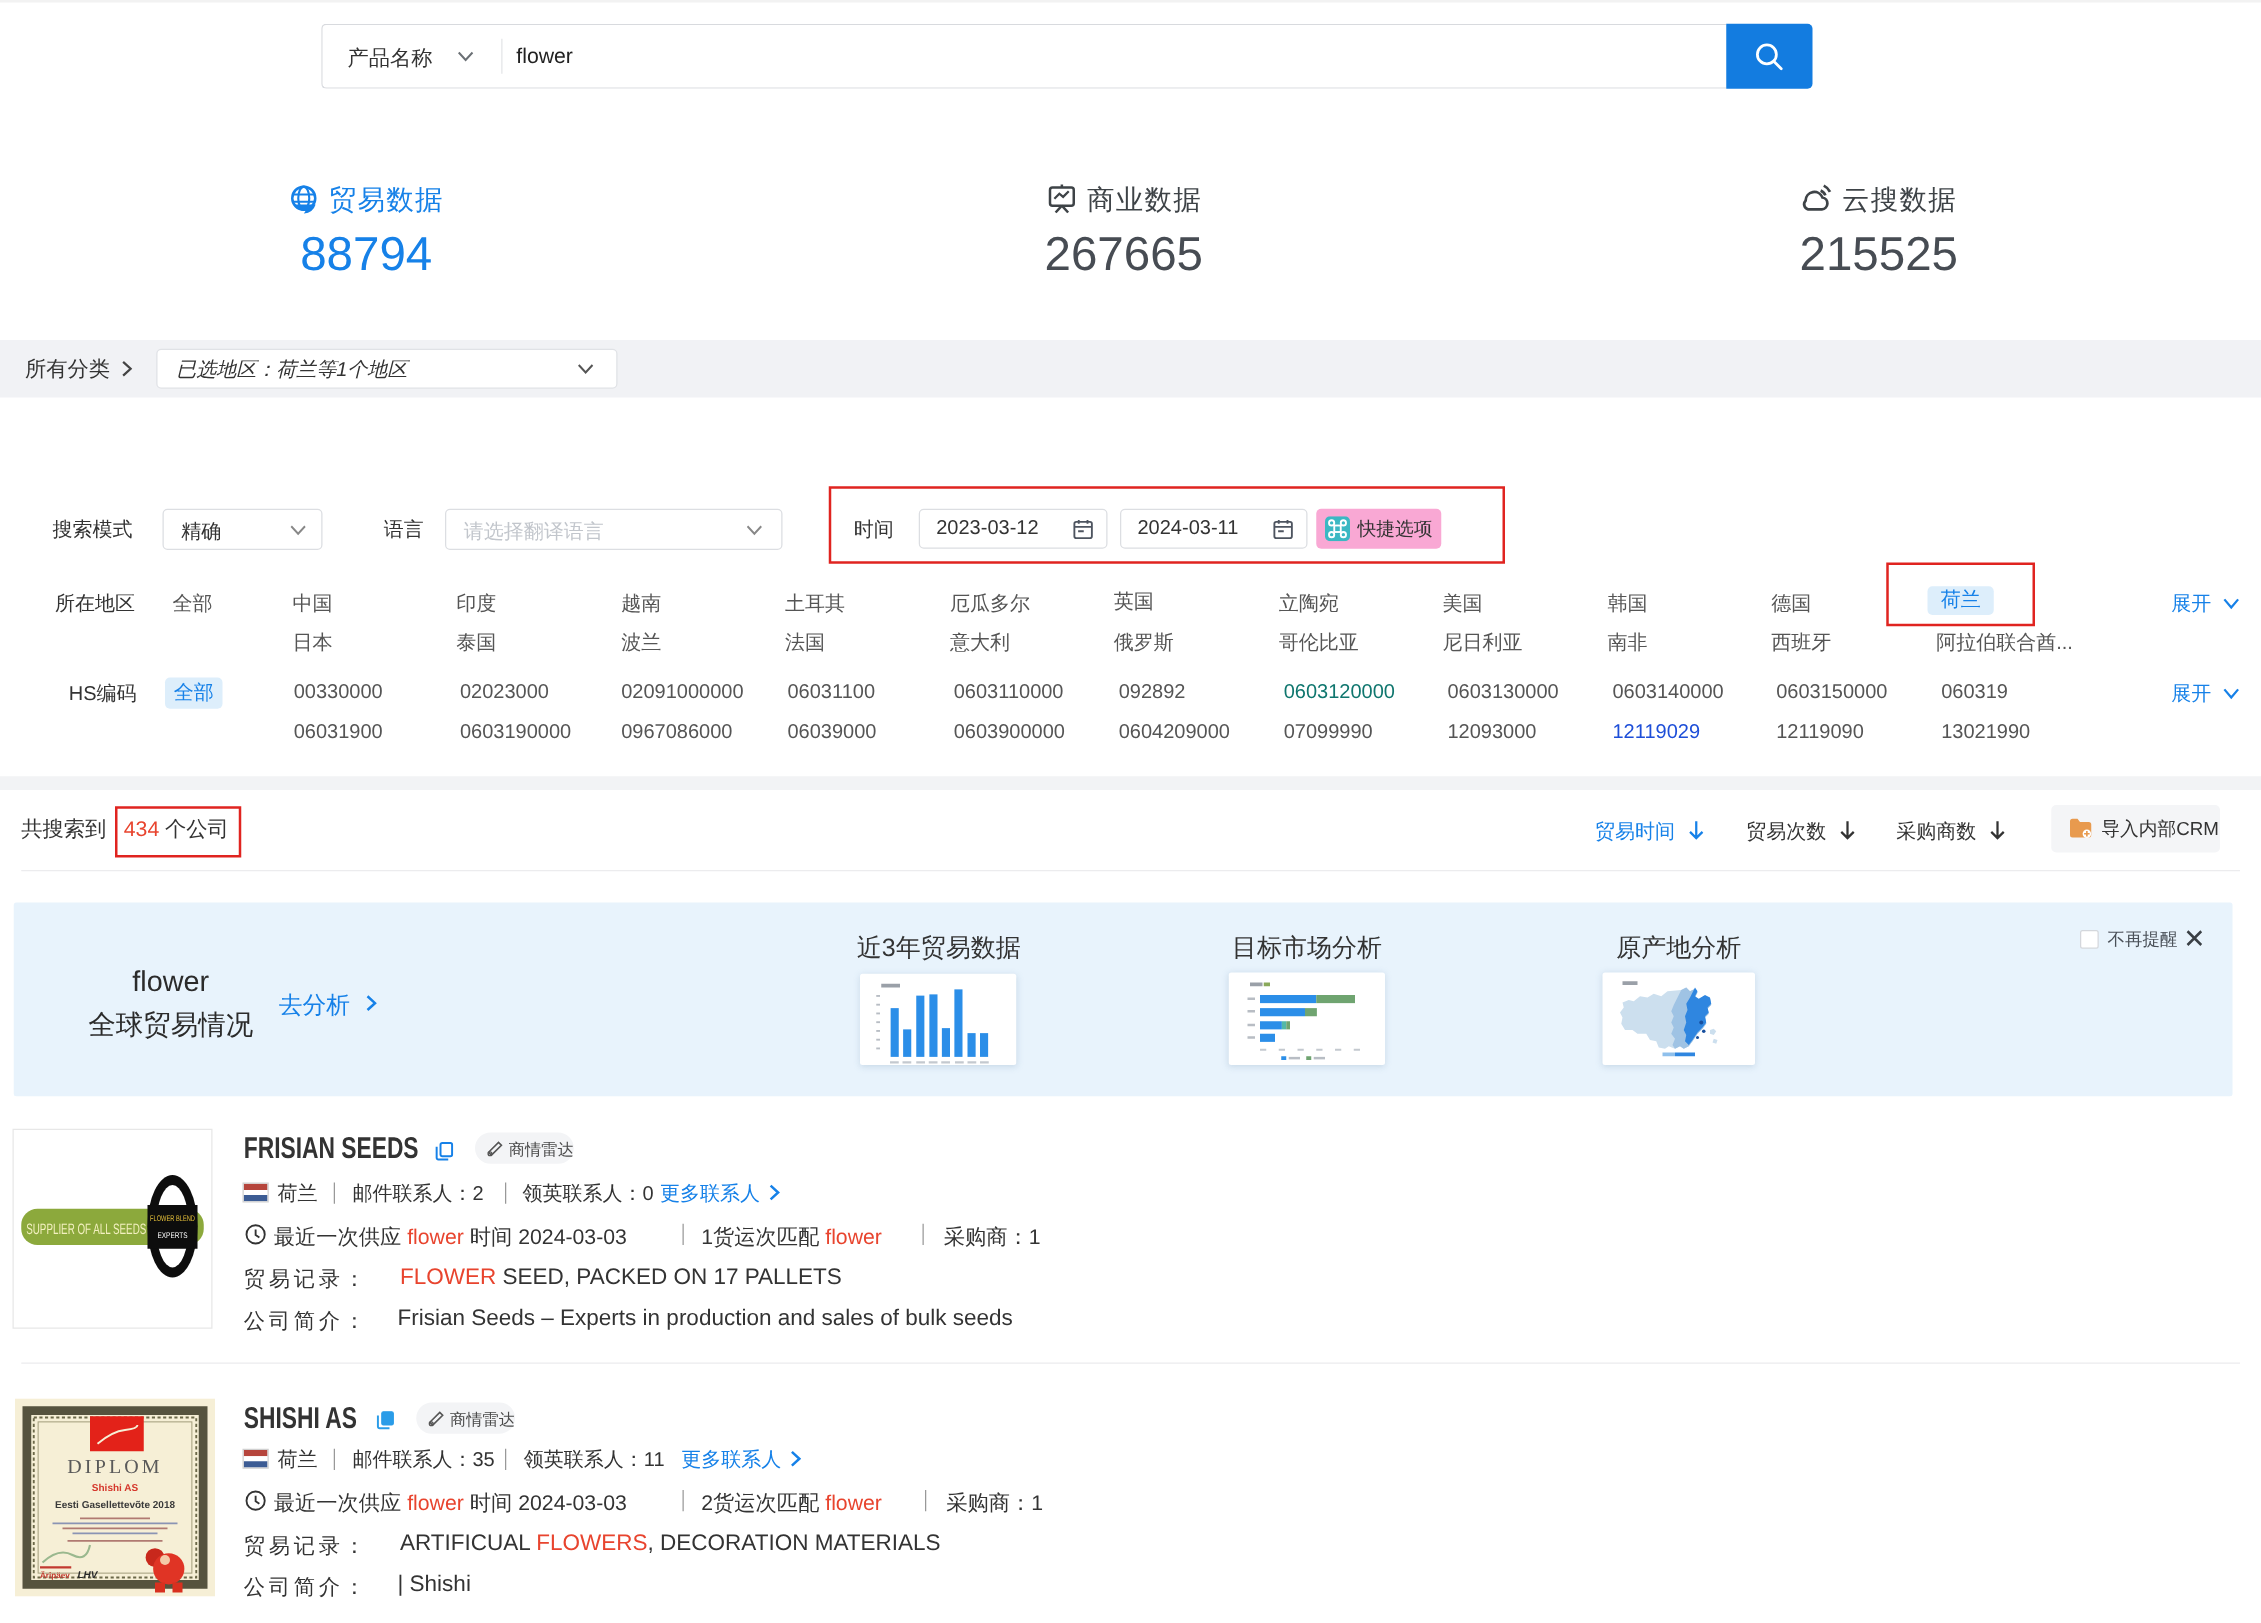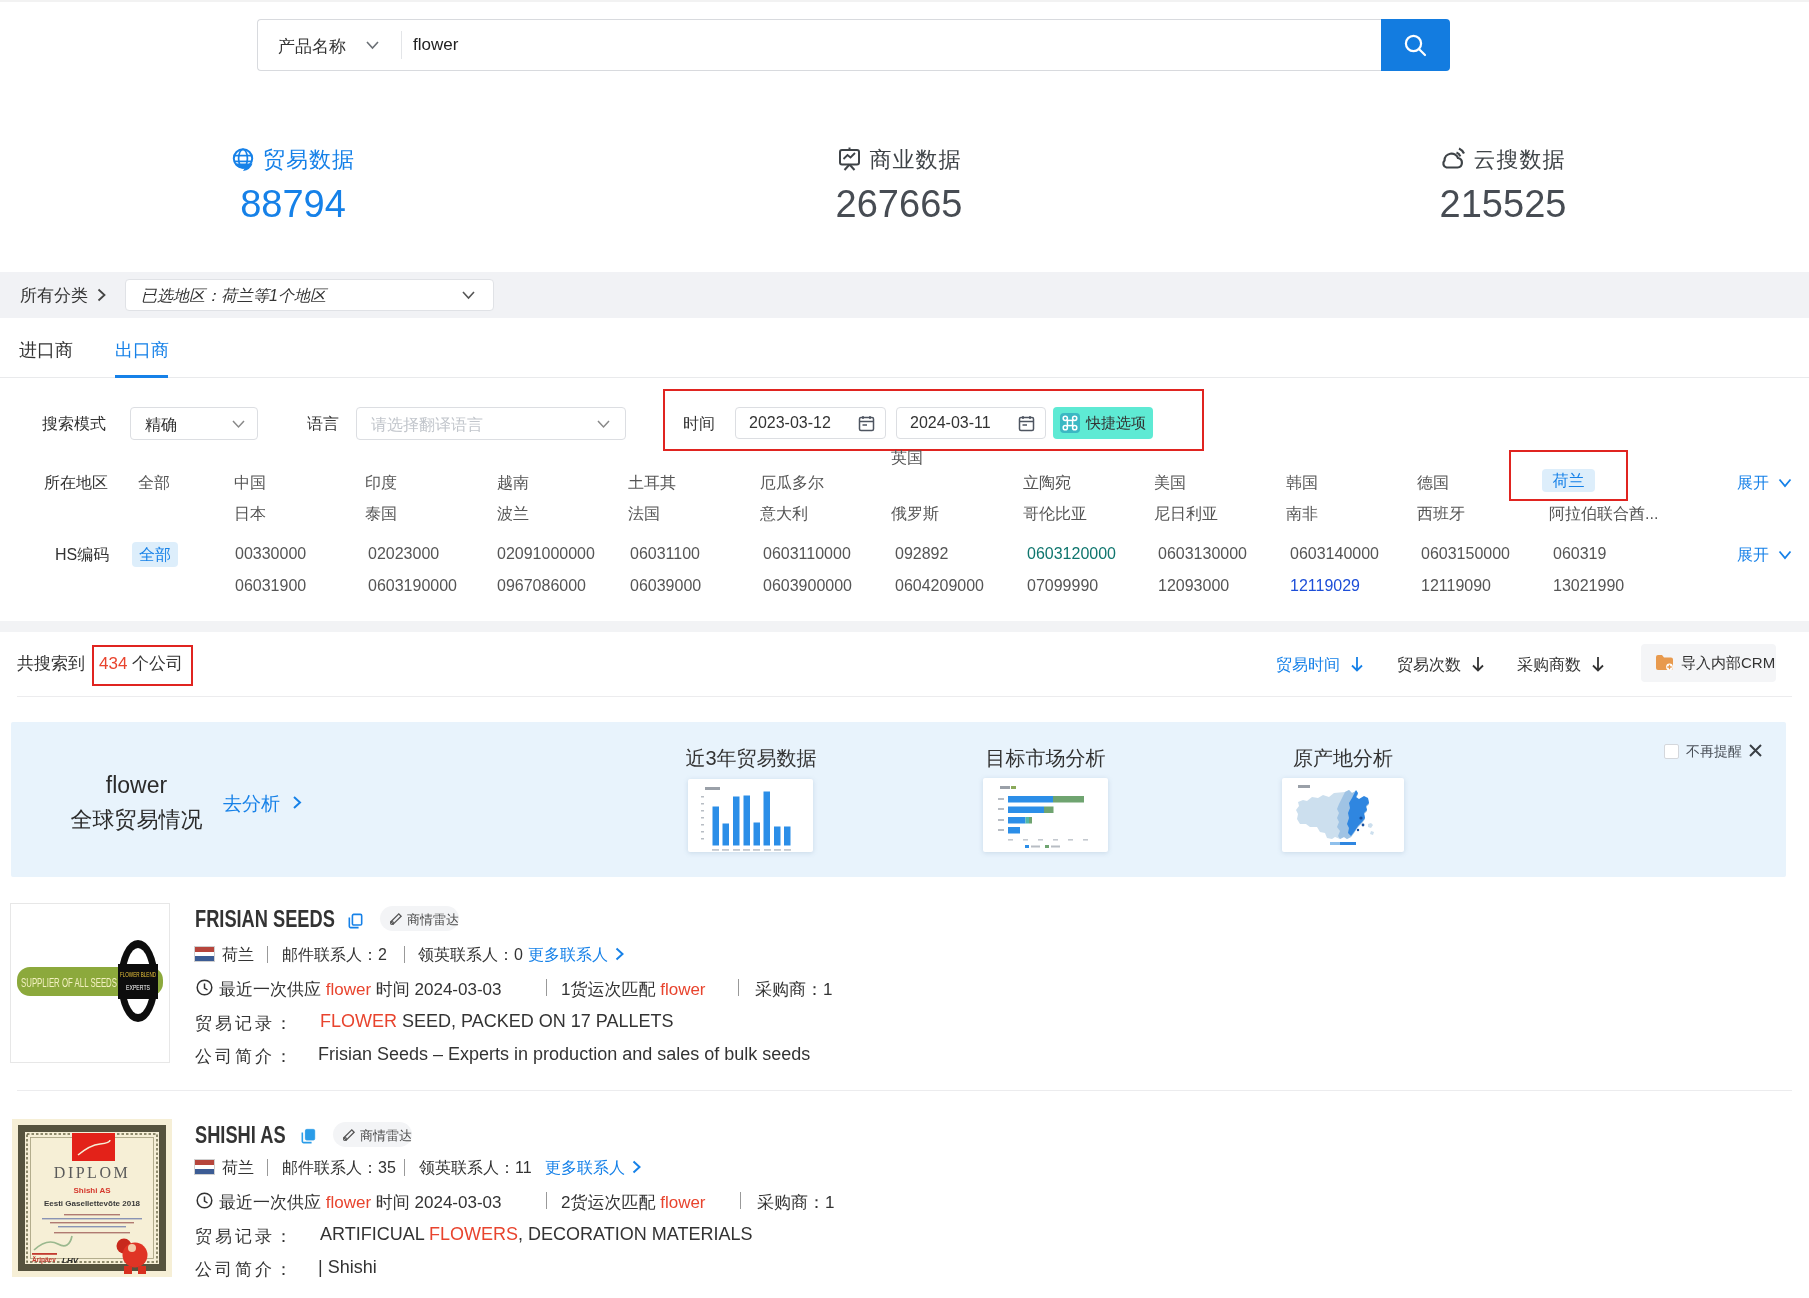--- a/index.html
+++ b/index.html
@@ -65,25 +65,20 @@
         <path d="M1.5 1.5 L7.5 7 L1.5 12.5" fill="none" stroke="#444" stroke-width="1.8"></path>
       </svg>
     <div class="abs" style="left:125px;top:7px;width:369px;height:32px;background:#fff;border:1px solid #e0e2e6;border-radius:4px;">
       <span class="abs dark" style="left:15px;top:6px;font-size:16px;font-style:italic;">已选地区：荷兰等1个地区</span>
       <svg class="abs" style="left:336px;top:11px;" width="13" height="9" viewBox="0 0 13 9">
           <path d="M1 1 L6.5 7 L12 1" fill="none" stroke="#555" stroke-width="1.6"></path>
         </svg>
     </div>
   </div>
 
-  <div class="abs" style="left:0;top:318px;width:1809px;height:60px;border-bottom:1px solid #e9eaec;">
-    <span class="abs dark" style="left:19px;top:20px;font-size:18px;">进口商</span>
-    <span class="abs" style="left:115px;top:20px;font-size:18px;color:#1681e8;">出口商</span>
-    <div class="abs" style="left:115px;top:57px;width:53px;height:3px;background:#1681e8;"></div>
-  </div>
 
   <span class="abs dark" style="left:42px;top:414px;font-size:16px;">搜索模式</span>
   <div class="abs" style="left:130px;top:407px;width:128px;height:33px;border:1px solid #dcdee2;border-radius:4px;background:#fff;">
     <span class="abs dark" style="left:14px;top:7px;font-size:16px;">精确</span>
     <svg class="abs" style="left:101px;top:12px;" width="13" height="9" viewBox="0 0 13 9">
         <path d="M1 1 L6.5 7 L12 1" fill="none" stroke="#888" stroke-width="1.5"></path>
       </svg>
   </div>
   <span class="abs dark" style="left:307px;top:414px;font-size:16px;">语言</span>
   <div class="abs" style="left:356px;top:407px;width:270px;height:33px;border:1px solid #dcdee2;border-radius:4px;background:#fff;">
@@ -108,21 +103,21 @@
   <div class="abs" style="left:896px;top:407px;width:150px;height:32px;border:1px solid #dcdee2;border-radius:4px;background:#fff;">
     <span class="abs" style="left:13px;top:6px;font-size:16px;color:#333;">2024-03-11</span>
     <svg class="abs" style="left:121px;top:7px;" width="17" height="17" viewBox="0 0 17 17">
         <rect x="1.5" y="2.5" width="14" height="13" rx="1.5" fill="none" stroke="#4e5560" stroke-width="1.5"></rect>
         <line x1="1.5" y1="6.5" x2="15.5" y2="6.5" stroke="#4e5560" stroke-width="1.5"></line>
         <line x1="5" y1="1" x2="5" y2="4" stroke="#4e5560" stroke-width="1.5"></line>
         <line x1="12" y1="1" x2="12" y2="4" stroke="#4e5560" stroke-width="1.5"></line>
         <line x1="4.5" y1="10" x2="9" y2="10" stroke="#4e5560" stroke-width="1.5"></line>
       </svg>
   </div>
-  <div class="abs" style="left:1053px;top:407px;width:100px;height:32px;background:#5eead4;border-radius:4px;">
+  <div class="abs" style="left:1053px;top:407px;width:100px;height:32px;background:#f9a8d4;border-radius:4px;">
     <svg class="abs" style="left:7px;top:6px;" width="20" height="20" viewBox="0 0 20 20">
         <rect x="0" y="0" width="20" height="20" rx="4" fill="#3bb8c3"></rect>
         <rect x="7.4" y="7.4" width="5.2" height="5.2" fill="none" stroke="#fff" stroke-width="1.5"></rect>
         <circle cx="5.3" cy="5.3" r="2.1" fill="none" stroke="#fff" stroke-width="1.5"></circle>
         <circle cx="14.7" cy="5.3" r="2.1" fill="none" stroke="#fff" stroke-width="1.5"></circle>
         <circle cx="5.3" cy="14.7" r="2.1" fill="none" stroke="#fff" stroke-width="1.5"></circle>
         <circle cx="14.7" cy="14.7" r="2.1" fill="none" stroke="#fff" stroke-width="1.5"></circle>
       </svg>
     <span class="abs" style="left:33px;top:7px;font-size:15px;color:#333;">快捷选项</span>
   </div>
@@ -133,21 +128,21 @@
       <span class="abs" style="left:234px;top:473px;font-size:16px;color:#555;">中国</span>
       <span class="abs" style="left:234px;top:504px;font-size:16px;color:#555;">日本</span>
       <span class="abs" style="left:365px;top:473px;font-size:16px;color:#555;">印度</span>
       <span class="abs" style="left:365px;top:504px;font-size:16px;color:#555;">泰国</span>
       <span class="abs" style="left:497px;top:473px;font-size:16px;color:#555;">越南</span>
       <span class="abs" style="left:497px;top:504px;font-size:16px;color:#555;">波兰</span>
       <span class="abs" style="left:628px;top:473px;font-size:16px;color:#555;">土耳其</span>
       <span class="abs" style="left:628px;top:504px;font-size:16px;color:#555;">法国</span>
       <span class="abs" style="left:760px;top:473px;font-size:16px;color:#555;">厄瓜多尔</span>
       <span class="abs" style="left:760px;top:504px;font-size:16px;color:#555;">意大利</span>
-      <span class="abs" style="left:891px;top:448px;font-size:16px;color:#555;">英国</span>
+      <span class="abs" style="left:891px;top:471px;font-size:16px;color:#555;">英国</span>
       <span class="abs" style="left:891px;top:504px;font-size:16px;color:#555;">俄罗斯</span>
       <span class="abs" style="left:1023px;top:473px;font-size:16px;color:#555;">立陶宛</span>
       <span class="abs" style="left:1023px;top:504px;font-size:16px;color:#555;">哥伦比亚</span>
       <span class="abs" style="left:1154px;top:473px;font-size:16px;color:#555;">美国</span>
       <span class="abs" style="left:1154px;top:504px;font-size:16px;color:#555;">尼日利亚</span>
       <span class="abs" style="left:1286px;top:473px;font-size:16px;color:#555;">韩国</span>
       <span class="abs" style="left:1286px;top:504px;font-size:16px;color:#555;">南非</span>
       <span class="abs" style="left:1417px;top:473px;font-size:16px;color:#555;">德国</span>
       <span class="abs" style="left:1417px;top:504px;font-size:16px;color:#555;">西班牙</span>
       <span class="abs" style="left:1549px;top:504px;font-size:16px;color:#555;">阿拉伯联合酋...</span>

